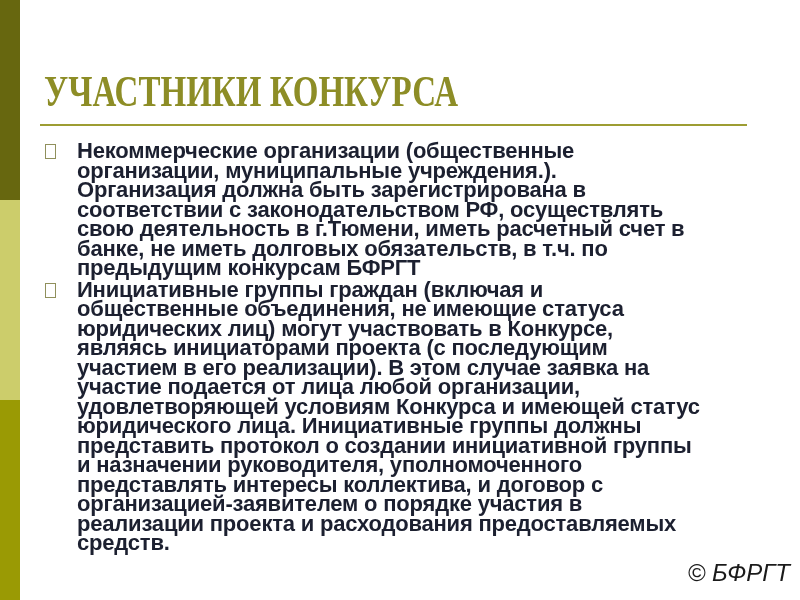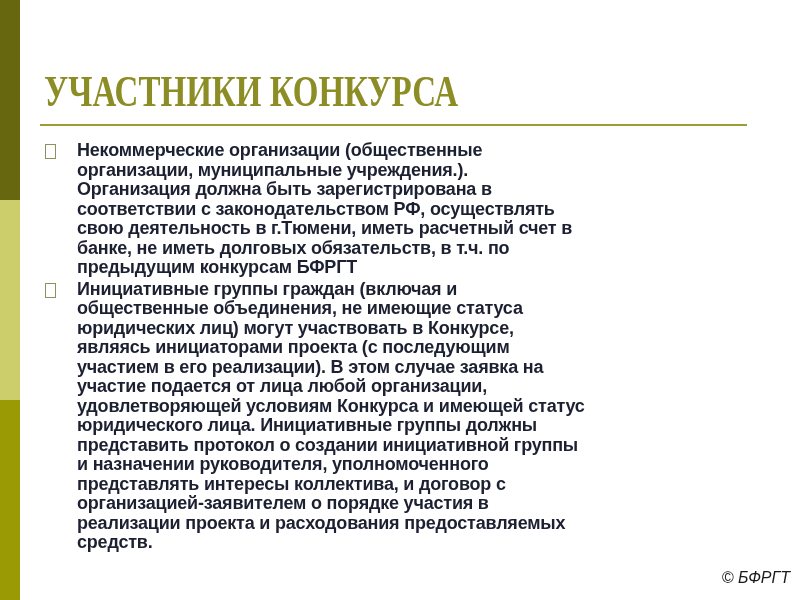--- a/index.html
+++ b/index.html
@@ -31,27 +31,27 @@
     position:absolute; left:45px; top:141px; width:722px;
   }
   .bullet { display:flex; align-items:flex-start; margin-bottom:2px; }
   .marker {
     flex:0 0 auto; width:9px; height:13px;
     border:1.5px solid var(--marker);
     margin-top:3px; margin-right:21px;
     background:transparent;
   }
   .bullet-text {
-    font-weight:bold; font-size:18px; line-height:19.5px;
+    font-weight:bold; font-size:22px; line-height:19.5px;
     letter-spacing:-0.2px; color:var(--text);
     white-space:pre-line;
   }
   .footer {
     position:absolute; right:10px; bottom:13px;
-    font-style:italic; font-size:16px; color:var(--footer);
+    font-style:italic; font-size:24px; color:var(--footer);
   }
 </style>
 </head>
 <body>
 
 <div class="sidebar">
   <div class="seg-top"></div>
   <div class="seg-mid"></div>
   <div class="seg-bottom"></div>
 </div>

